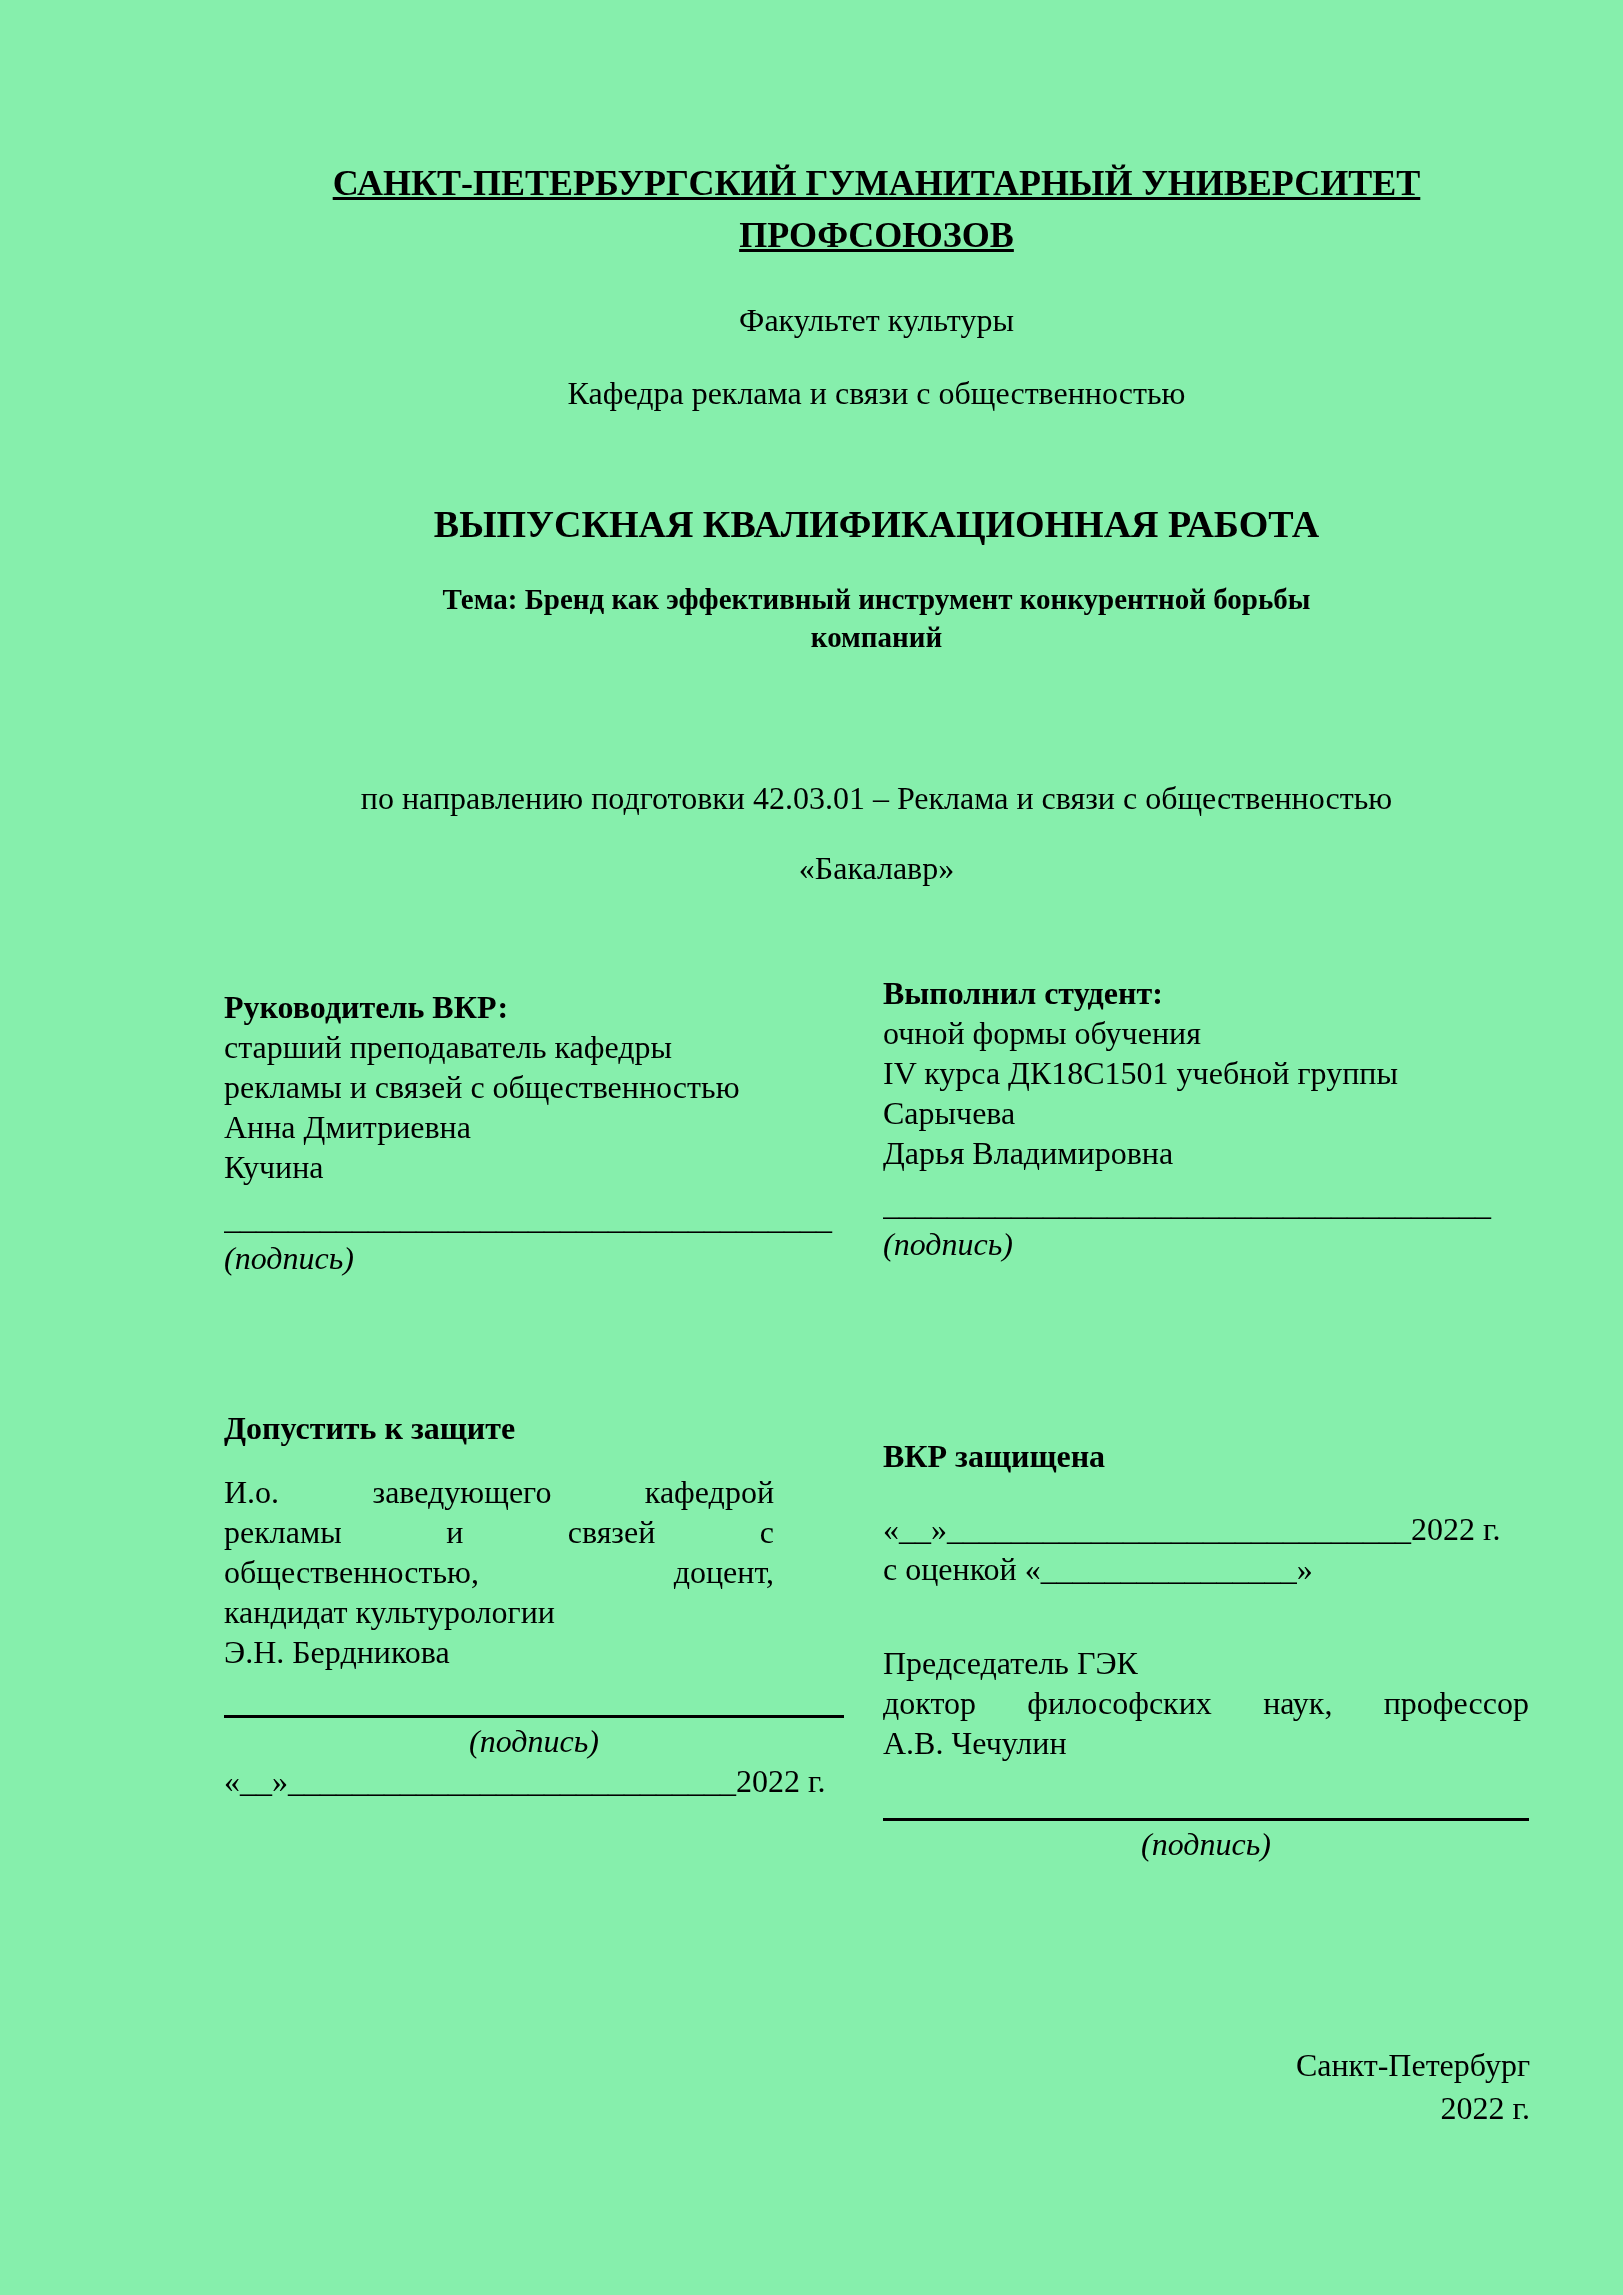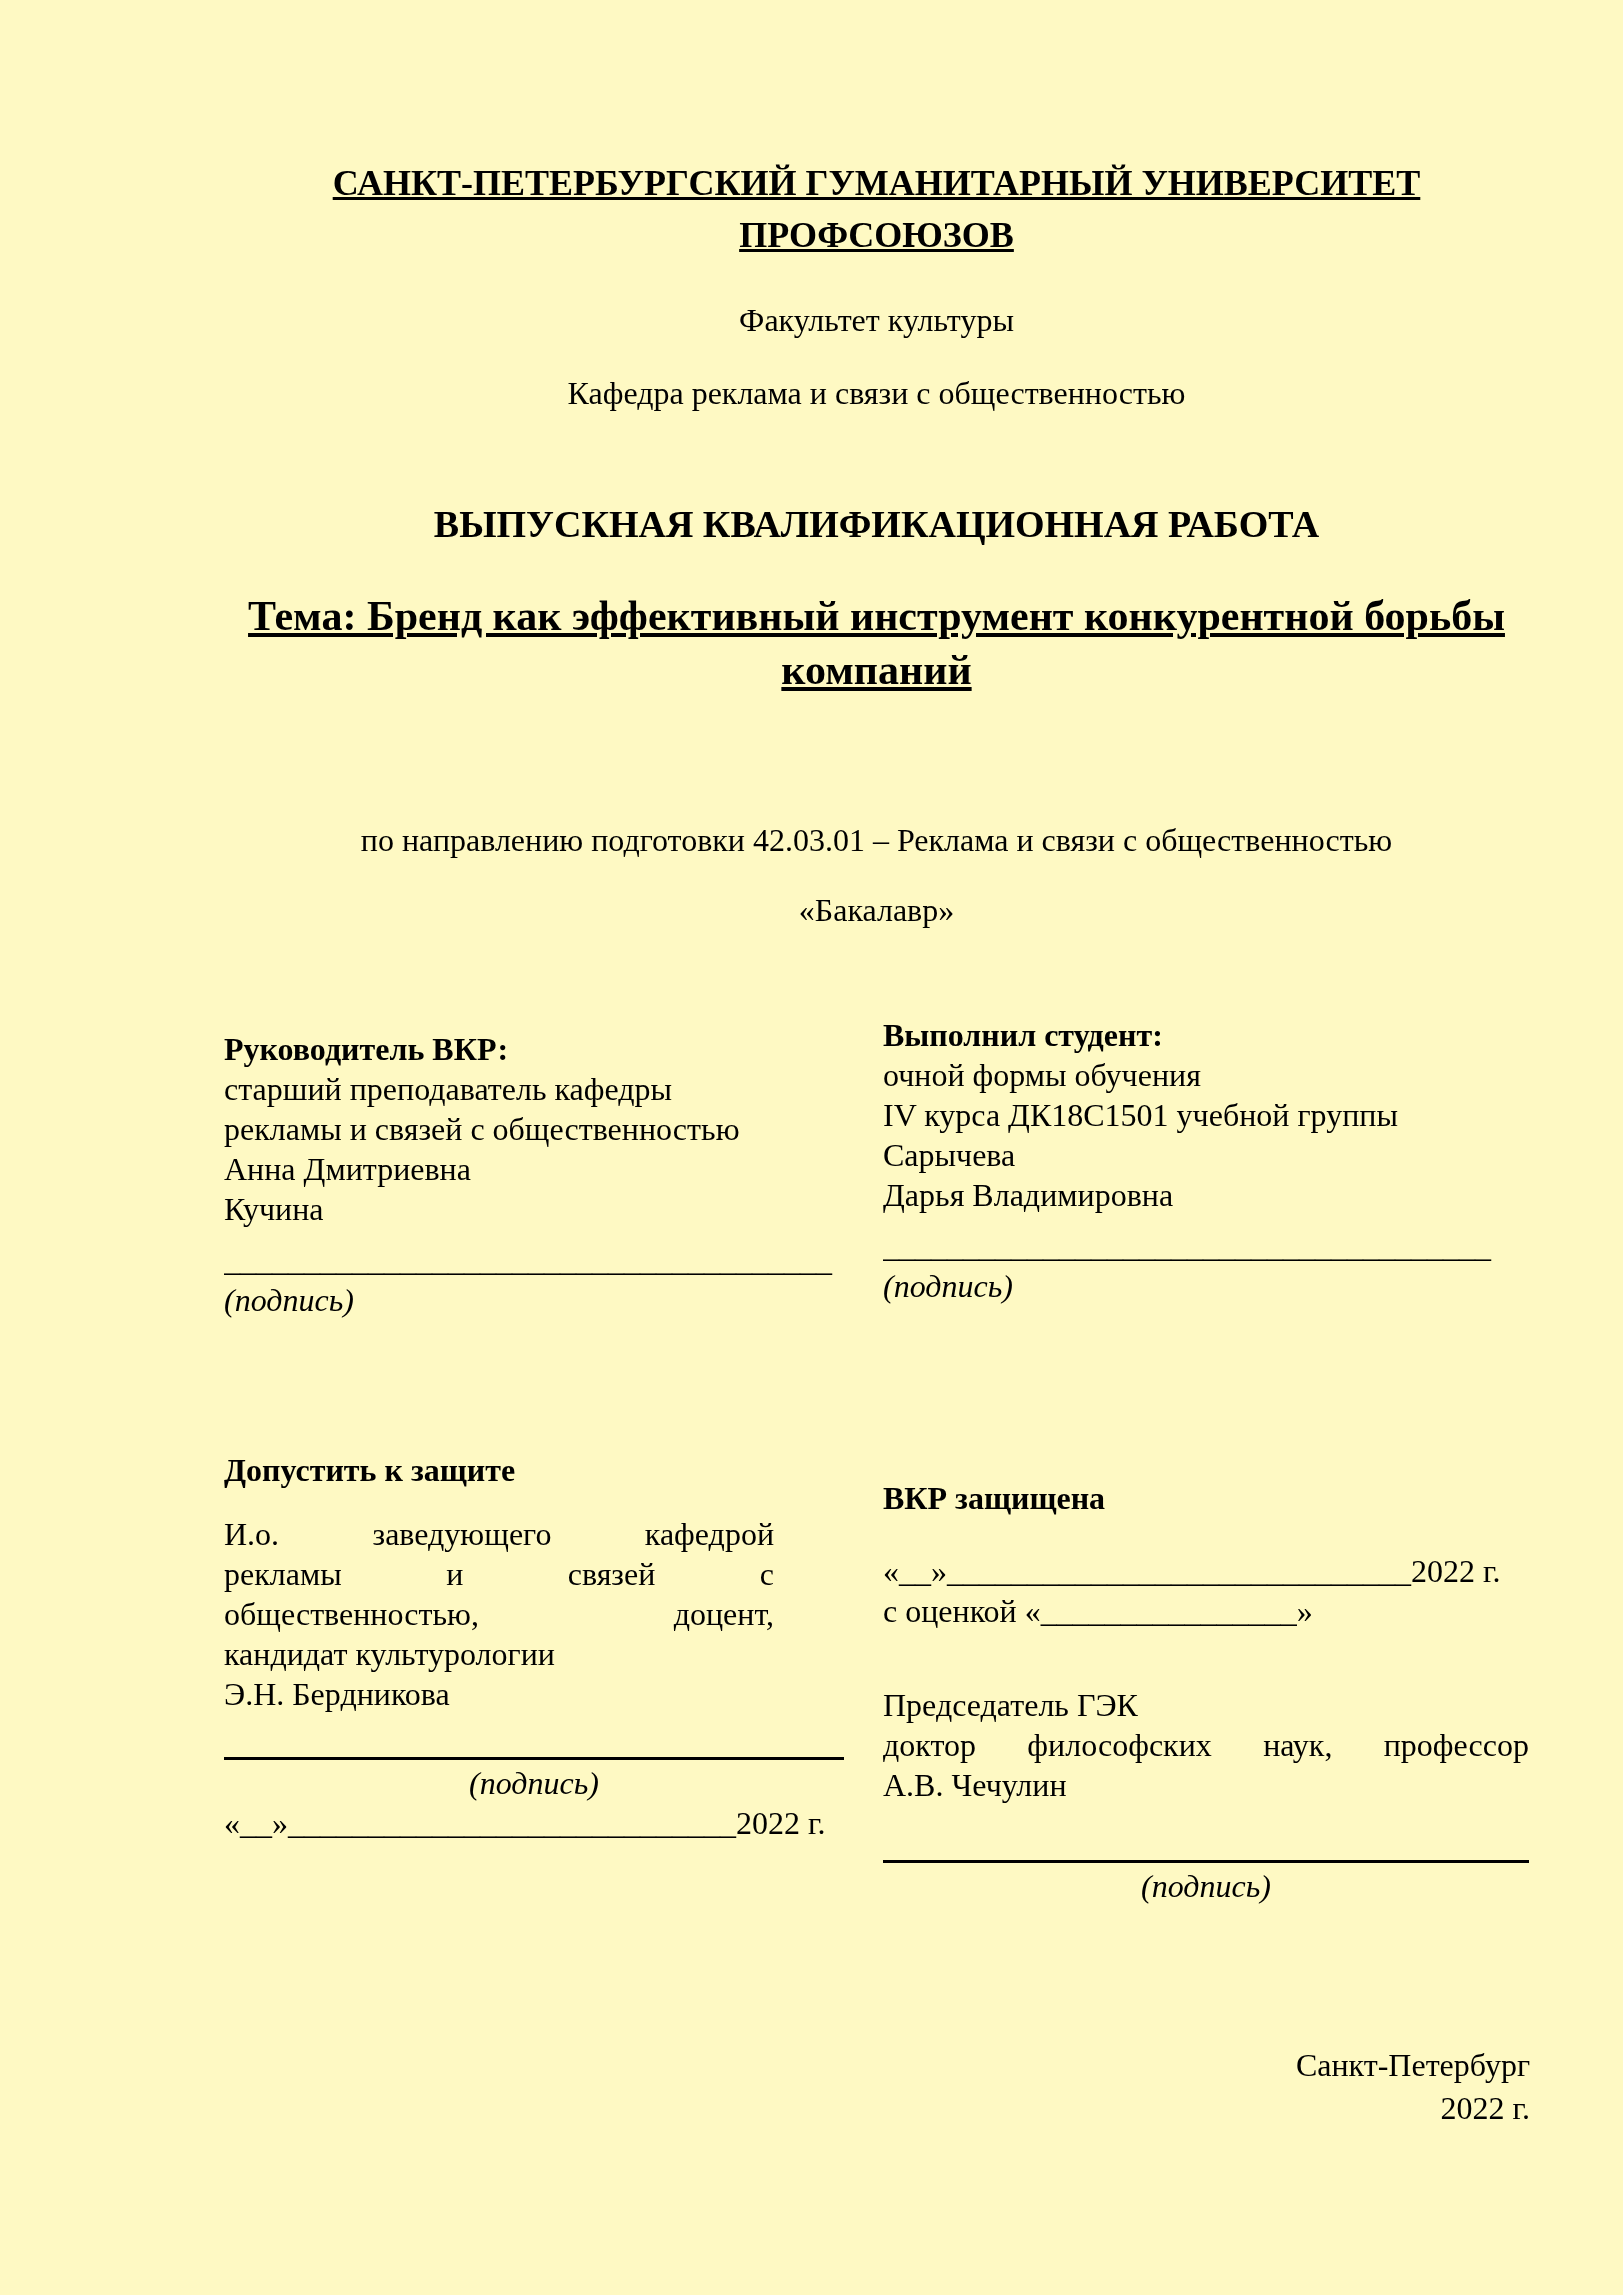--- a/index.html
+++ b/index.html
@@ -11,35 +11,35 @@
     font-family: "Liberation Serif", "DejaVu Serif", serif;
     font-size: 32px;
     line-height: 1.25;
   }
   .page {
     position: relative;
     width: 1623px;
     height: 2295px;
     box-sizing: border-box;
     padding: 157px 94px 0 224px;
-    background: #fef9c3;
+    background: #86efac;
   }
   .bold { font-weight: 700; }
 
   .title {
     font-size: 36px;
     font-weight: 700;
     text-decoration: underline;
     line-height: 1.45;
     text-align: center;
   }
   .faculty    { margin-top: 39px;  text-align: center; }
   .department { margin-top: 33px;  text-align: center; }
   .worktype   { margin-top: 88px; text-align: center; font-weight: 700; font-size: 38px; }
-  .topic      { margin-top: 40px;  text-align: center; font-weight: 700; font-size: 42px; line-height: 1.3; text-decoration: underline; }
+  .topic      { margin-top: 32px;  text-align: center; font-weight: 700; font-size: 29px; line-height: 1.3; }
   .direction  { margin-top: 122px; text-align: center; }
   .degree     { margin-top: 30px;  text-align: center; }
 
   .cols { margin-top: 85px; display: flex; }
   .col-left  { width: 612px; margin-top: 14px; }
   .col-right { width: 646px; margin-left: 47px; }
   .col-label { font-weight: 700; }
   .sigline   { margin-top: 11px; white-space: nowrap; overflow: hidden; }
   .sigcap    { font-style: italic; }
 

